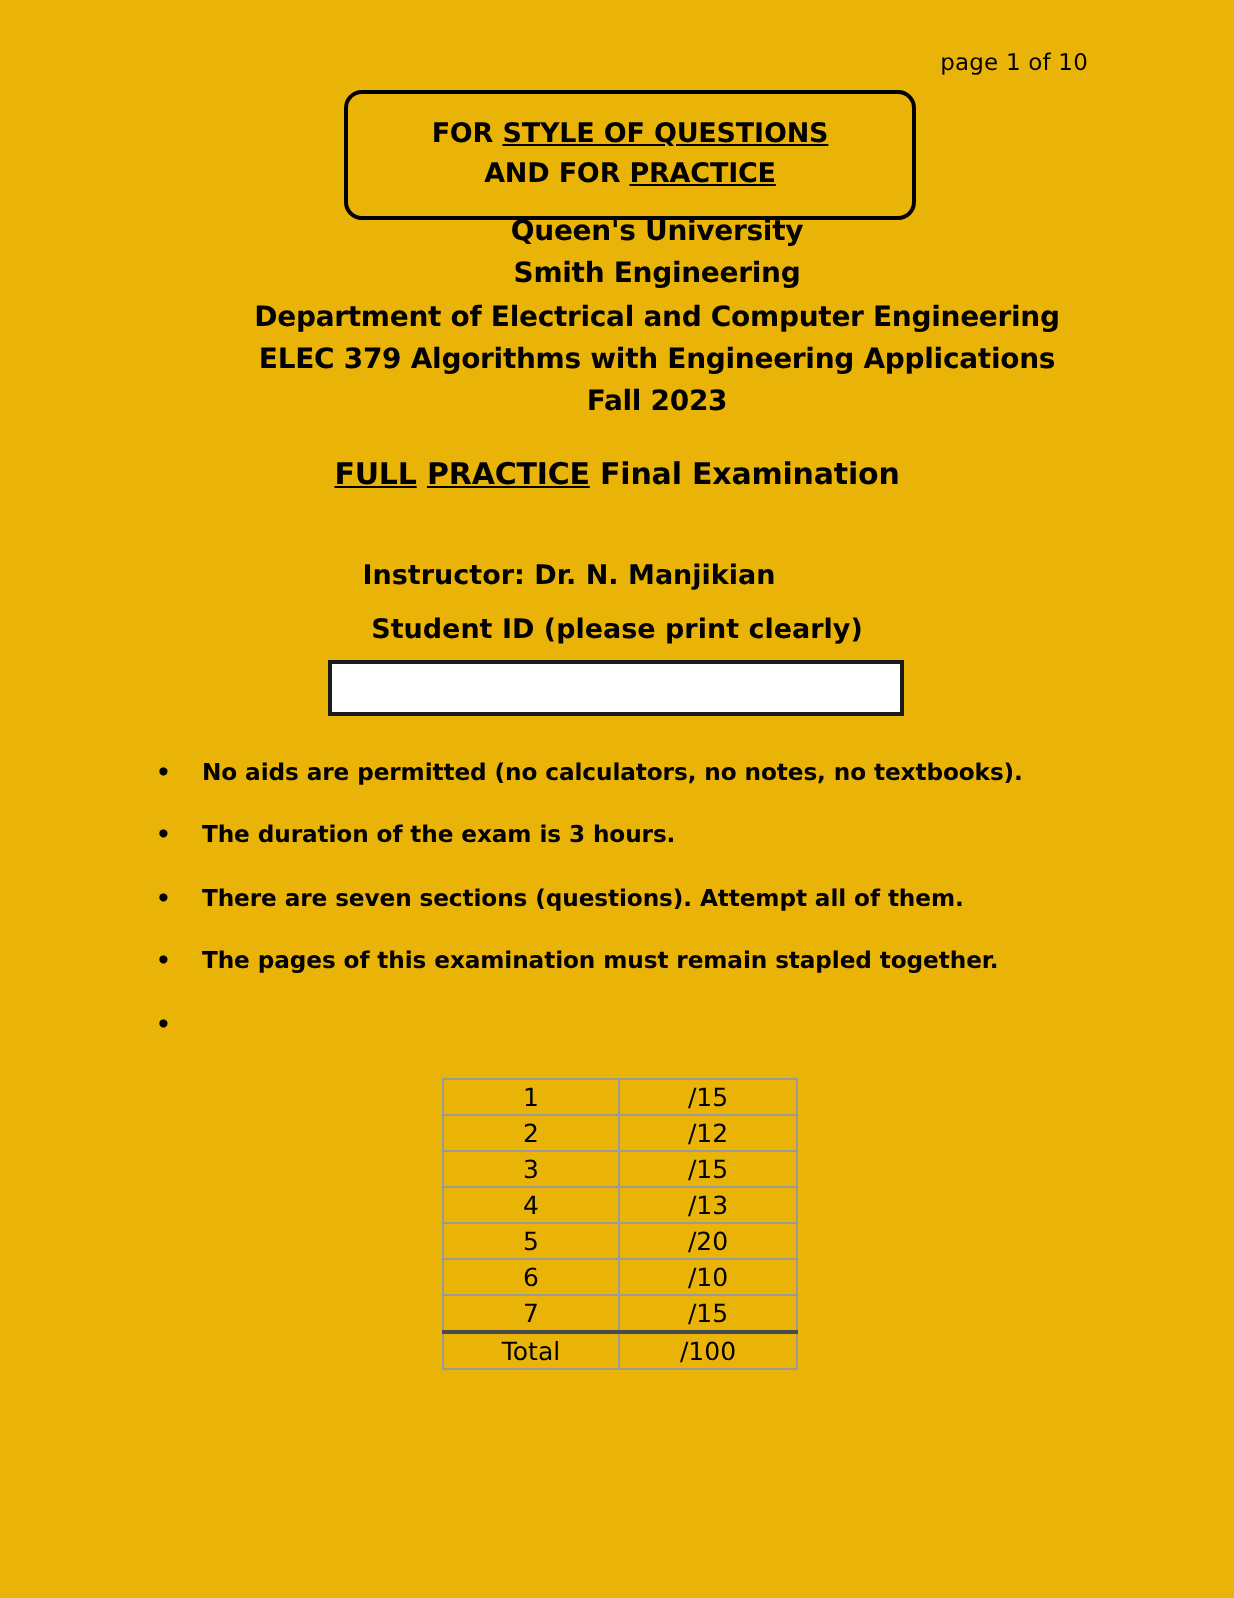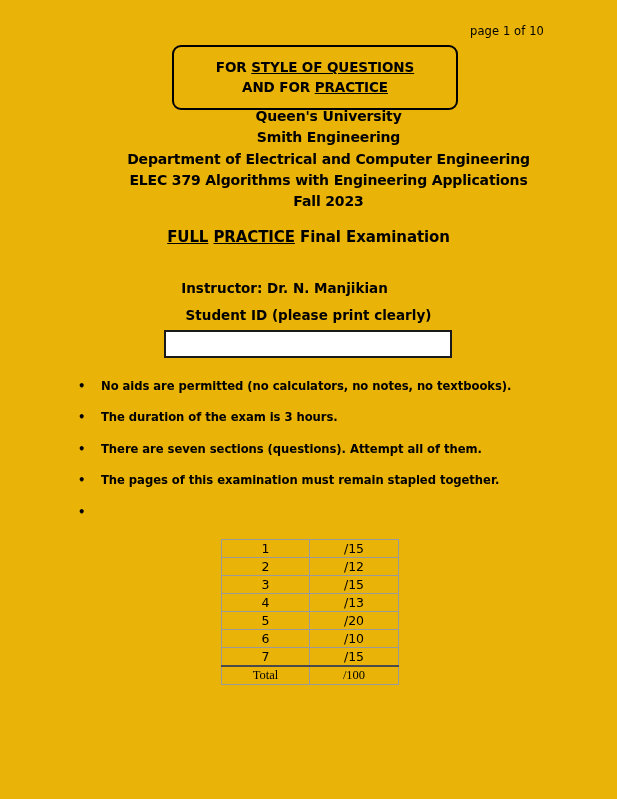--- a/index.html
+++ b/index.html
@@ -162,21 +162,20 @@
     font-weight: normal;
     text-align: center;
     padding: 0;
     line-height: 17px;
     font-family: "DejaVu Sans", sans-serif;
   }
   .marks-table td.col-q { width: 87px; }
   .marks-table td.col-m { width: 88px; }
   .marks-table tr.total-row td {
     border-top: 2px solid #4a4a4a;
-    font-family: Liberation Serif, serif;
   }
 
   
   .footer {
     position: absolute;
     left: 57px;
     top: 693px;
     font-size: 10.5px;
     font-style: italic;
     white-space: nowrap;

